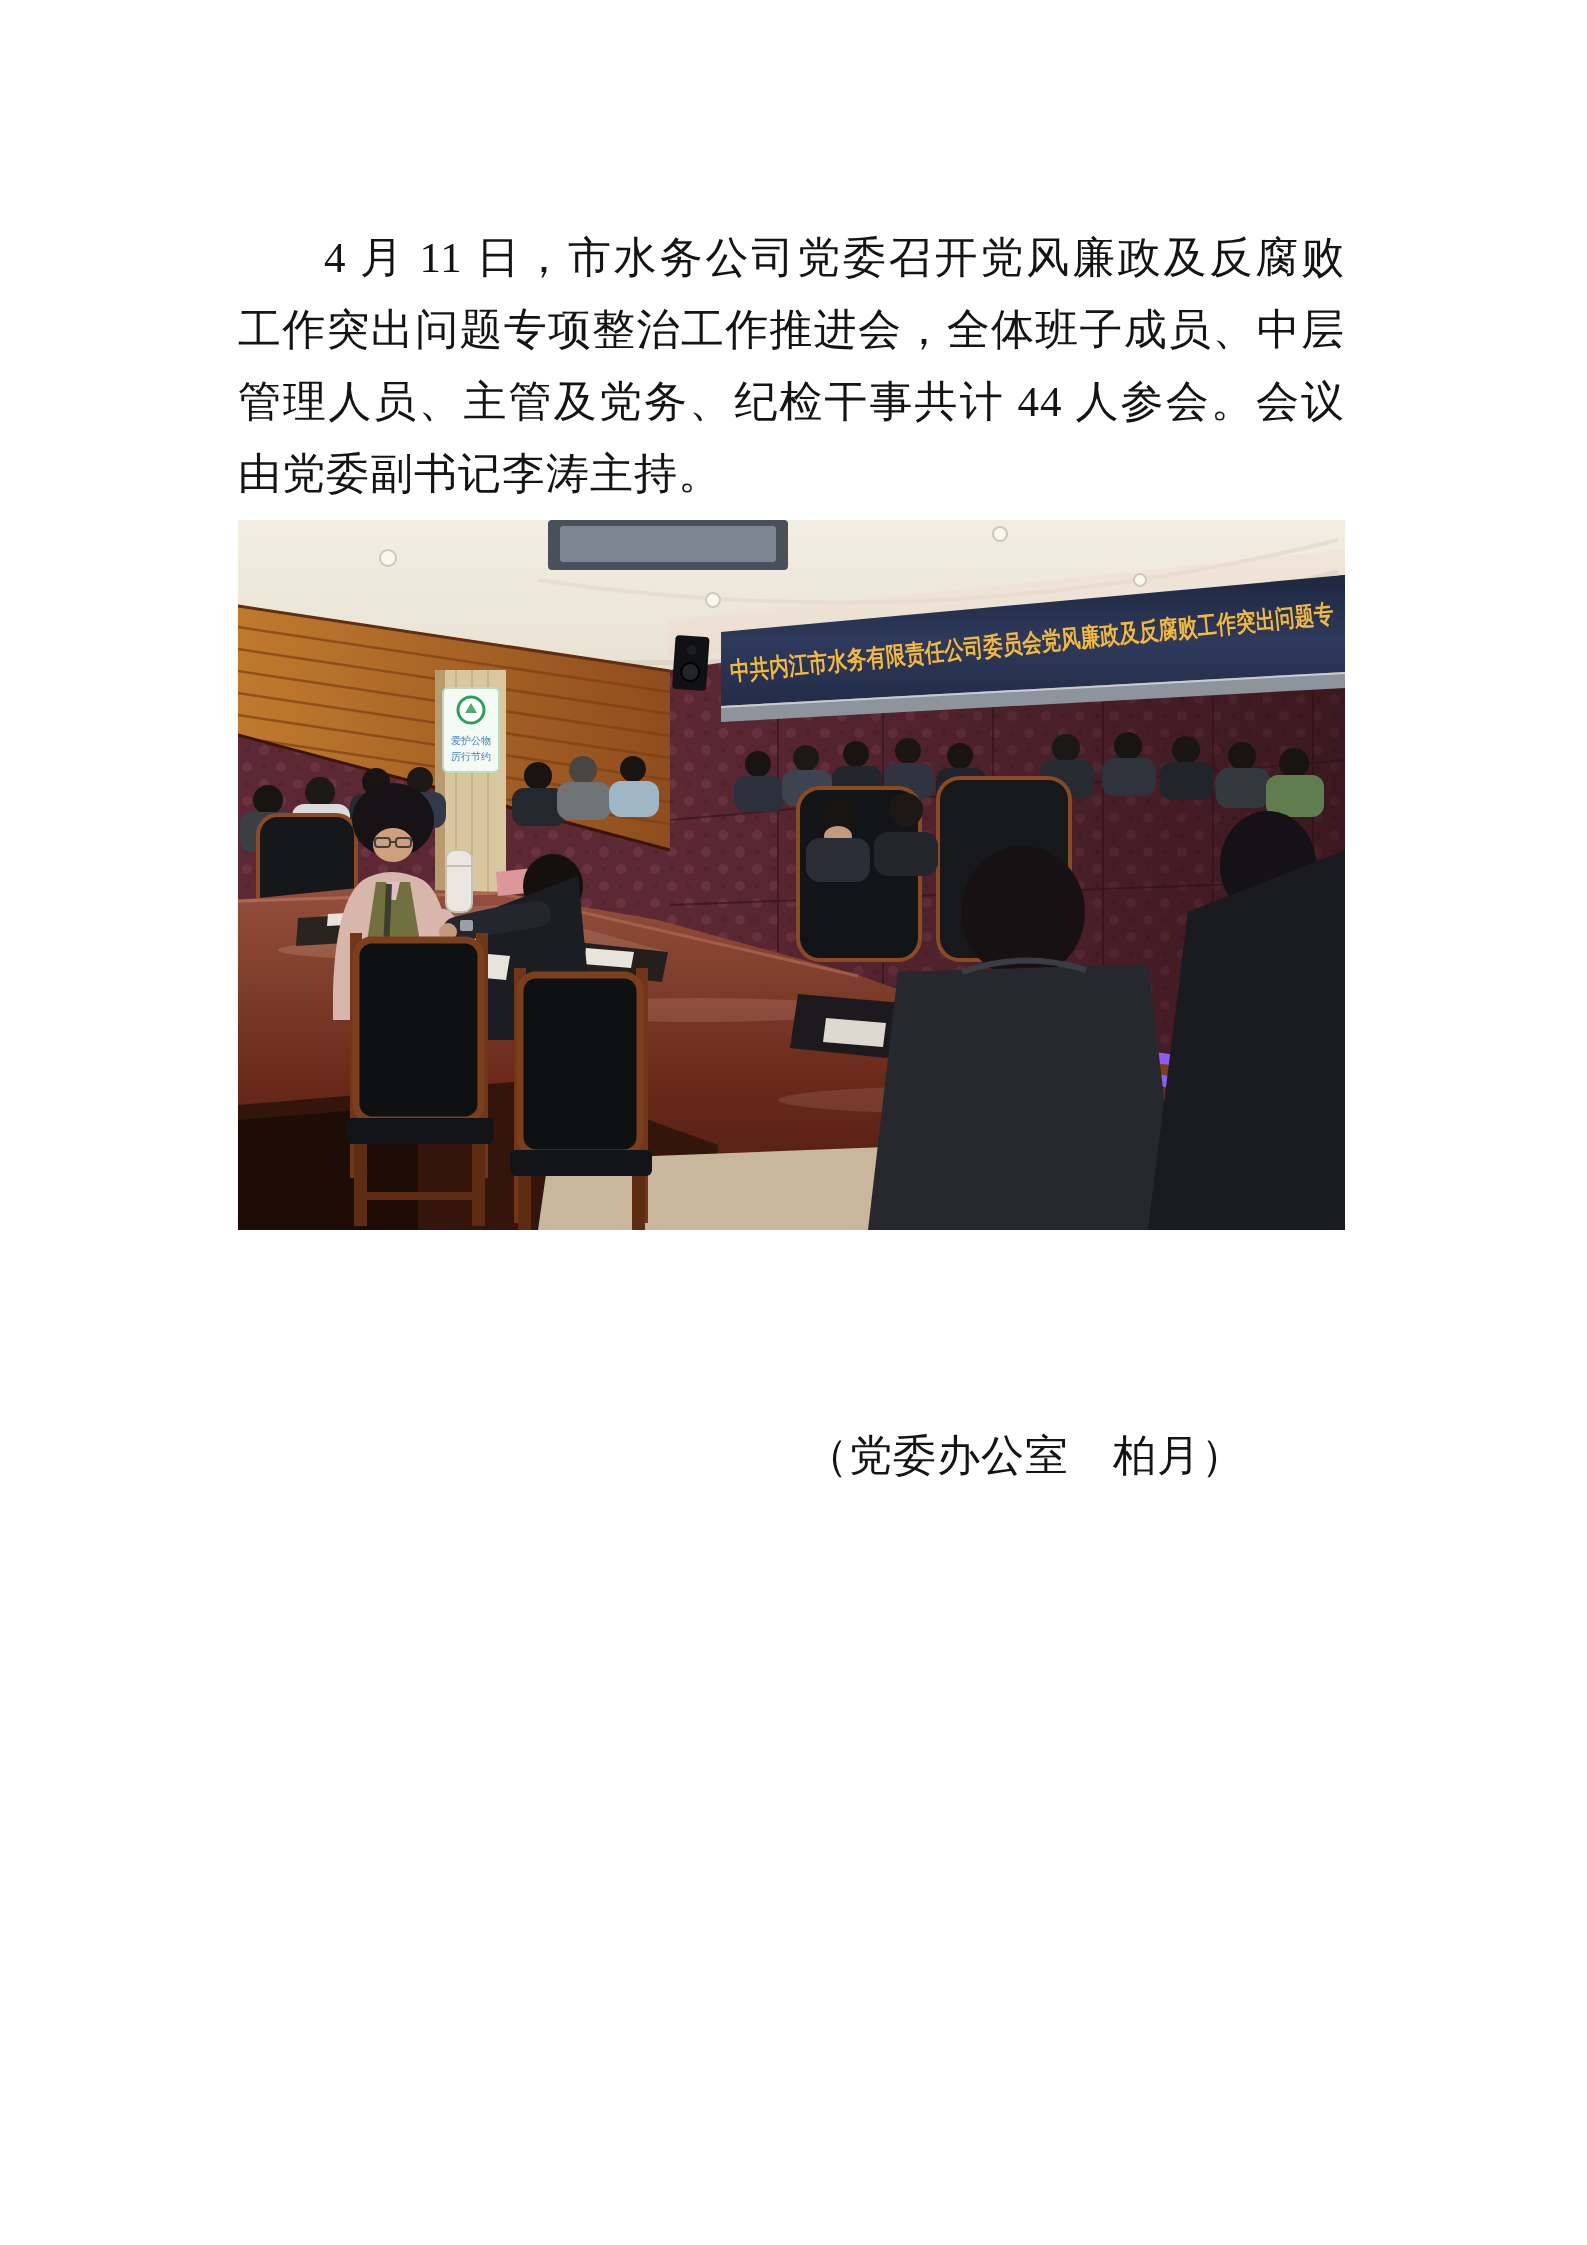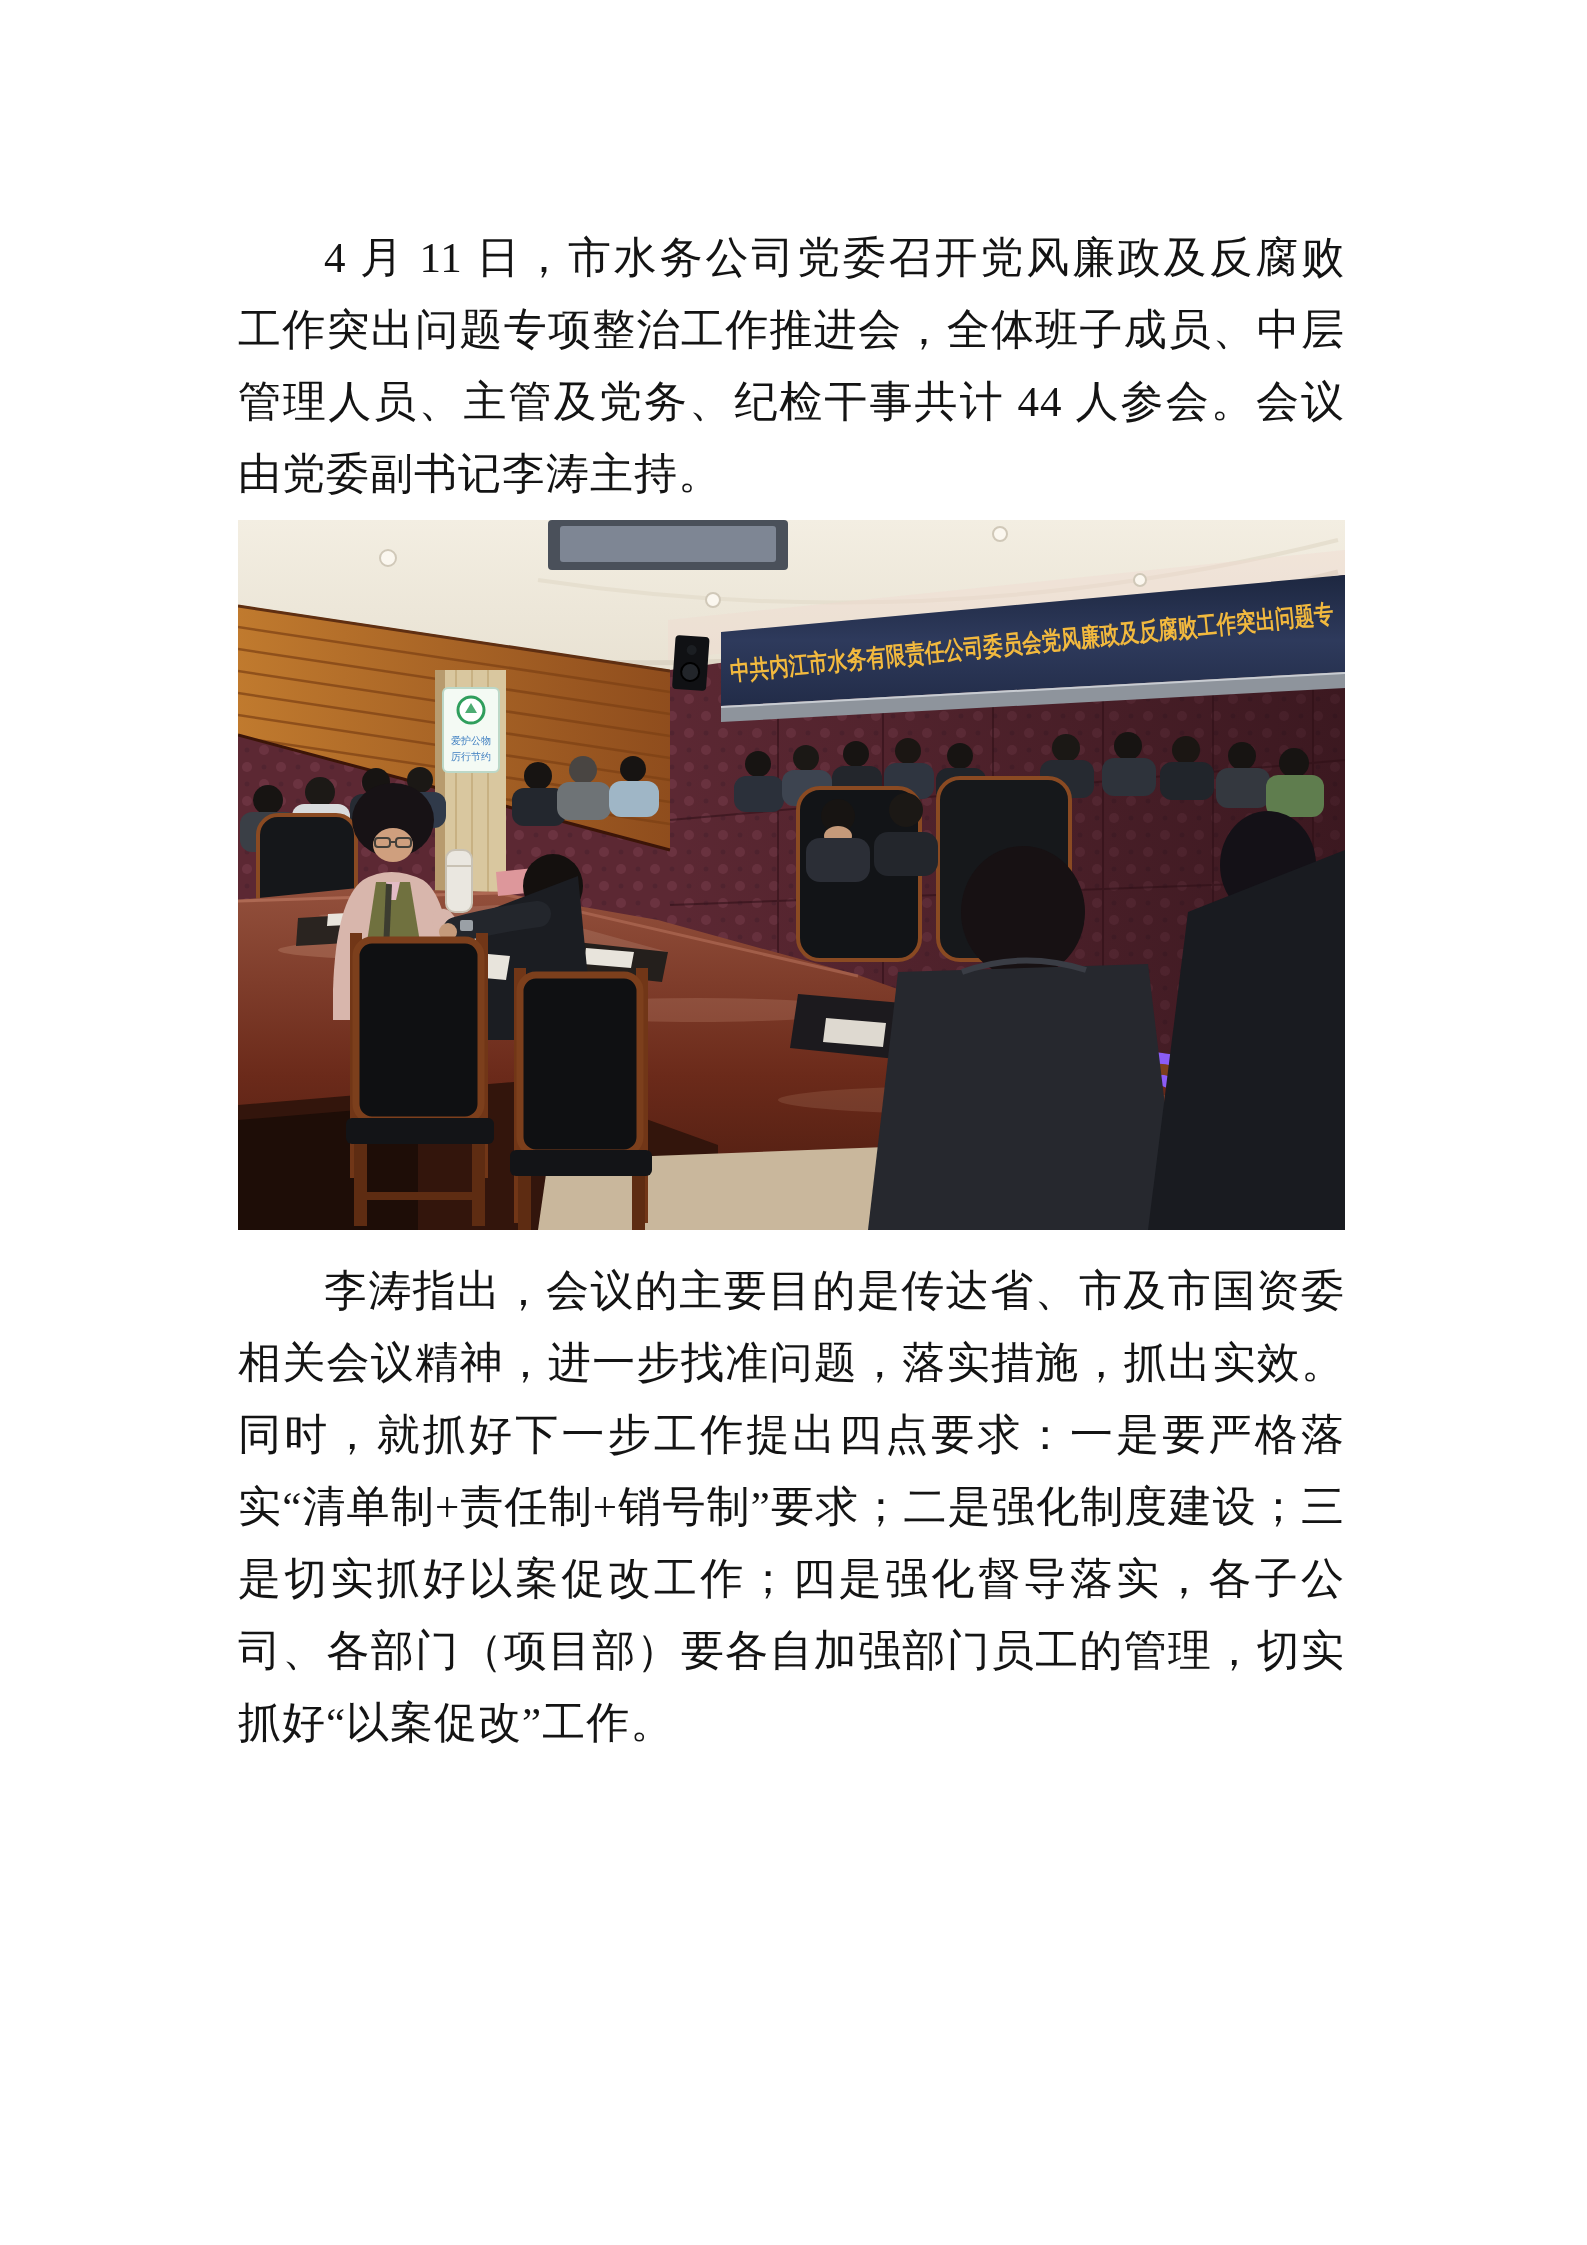--- a/index.html
+++ b/index.html
@@ -344,16 +344,16 @@
         <polygon points="660,452 910,444 942,710 630,710" fill="#26282e"></polygon>
         <path d="M724,452 Q785,430 848,450" stroke="#3a3d45" stroke-width="6" fill="none"></path>
       </g>
       <g>
         <ellipse cx="1030" cy="345" rx="48" ry="54" fill="#141117"></ellipse>
         <polygon points="950,392 1107,330 1107,710 910,710" fill="#191b20"></polygon>
       </g>
     </svg>
   </figure>
 
-  <p class="para">李涛指出，会议的主要目的是传达省、市及市国资委相关会议精神，进一步找准问题，落实措施，抓出实效。同时，就抓好下一步工作提出四点要求：一是要严格落实“清单制+责任制+销号制”要求；二是强化制度建设；三是切实抓好以案促改工作；四是强化督导落实，各子公司、各部门（项目部）要各自加强部门员工的管理，切实抓好“以案促改”工作。</p>
-
+
+  <p class="closing">（党委办公室　柏月）</p>
 
 </div>
 
 </body></html>

